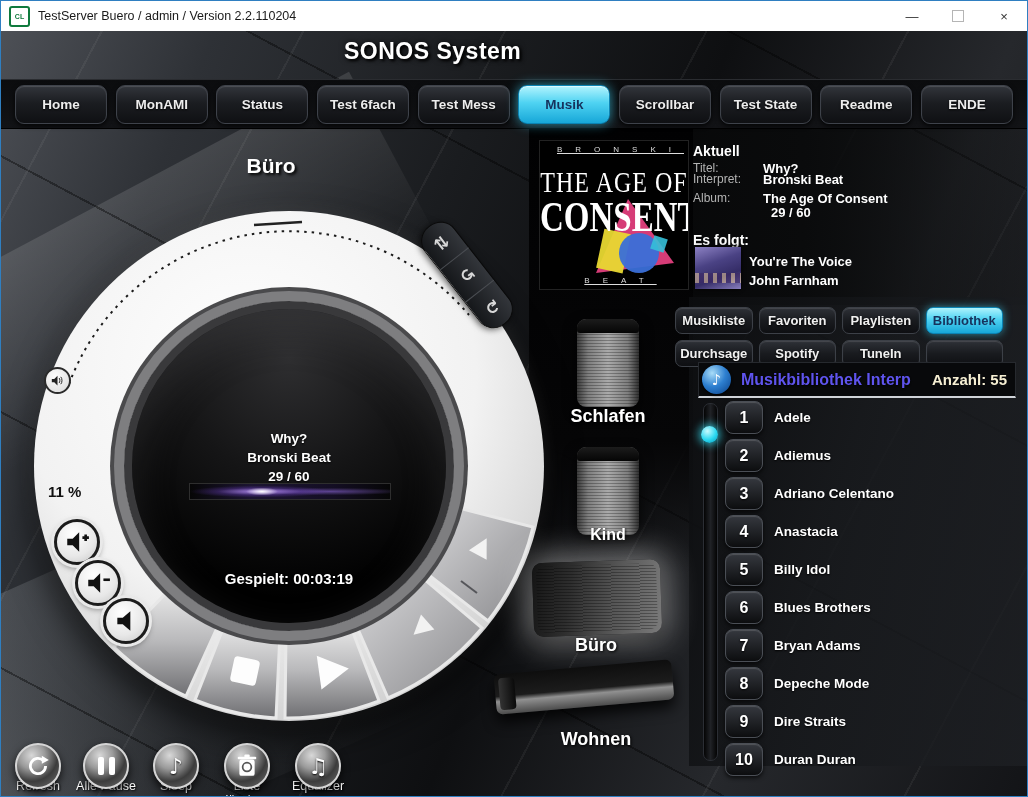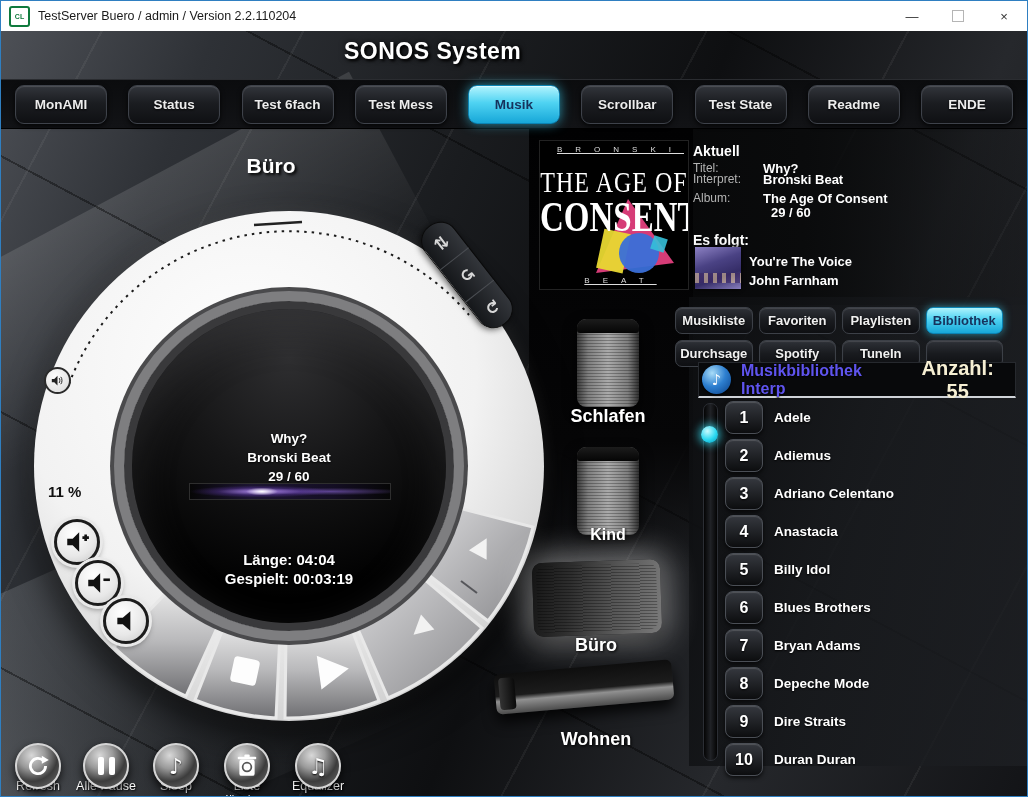--- a/index.html
+++ b/index.html
@@ -129,21 +129,21 @@
       text-shadow:0 1px 2px #000;box-shadow:inset 0 1px 1px rgba(255,255,255,.12);}
   .tab-btn.active{background:linear-gradient(180deg,#aef3fd 0%,#4fd3f2 45%,#17a7d8 100%);
       color:#16325c;border-color:#0b84b4;text-shadow:none;box-shadow:0 0 9px rgba(60,210,245,.6);}
   .lib-bar{position:absolute;left:697px;top:361px;width:318px;height:36px;background:#08090b;z-index:7;
       border:1px solid #26292e;border-bottom:2px solid #cfd3d8;display:flex;align-items:center;box-sizing:border-box;}
   .lib-ico{width:29px;height:29px;border-radius:50%;margin-left:3px;flex:none;
       background:radial-gradient(circle at 35% 28%,#a8dcf8,#2d7fd0 48%,#0a3f86 100%);
       display:flex;align-items:center;justify-content:center;color:#fff;
       font-family:"DejaVu Sans",sans-serif;font-size:15px;font-weight:bold;box-shadow:0 1px 3px #000;}
   .lib-title{margin-left:10px;font-size:16px;font-weight:bold;color:#5f54ee;text-shadow:0 1px 2px #000;}
-  .lib-count{margin-left:auto;margin-right:8px;font-size:20px;font-weight:bold;color:#f6efd3;text-align:center;}
+  .lib-count{margin-left:auto;margin-right:8px;font-size:15px;font-weight:bold;color:#f6efd3;}
   .scroll-groove{position:absolute;left:702px;top:402px;width:13px;height:356px;border-radius:7px;z-index:7;
       background:linear-gradient(90deg,#040404,#202226 50%,#040404);border:1px solid #2b2e34;cursor:pointer;}
   .scroll-thumb{position:absolute;left:-3px;top:22px;width:17px;height:17px;border-radius:50%;cursor:grab;
       background:radial-gradient(circle at 38% 30%,#c8fbff,#2ad8f0 55%,#0891b4);
       box-shadow:0 0 9px 2px rgba(53,224,245,.75);}
   .lib-list{position:absolute;left:724px;top:400px;width:300px;z-index:7;}
   .lib-row{display:flex;align-items:center;height:33px;margin-bottom:5px;cursor:pointer;}
   .num-tile{width:38px;height:33px;border-radius:8px;flex:none;display:flex;align-items:center;justify-content:center;
       background:linear-gradient(180deg,#35383e 0%,#0c0d0f 100%);border:1px solid #4a4e55;box-sizing:border-box;
       color:#fff;font-size:16px;font-weight:bold;text-shadow:0 1px 2px #000;
@@ -180,20 +180,21 @@
   <div class="bg">
     <div class="streak1"></div>
     <div class="streak2"></div>
   </div>
   <div class="dark-strip"></div>
   <div class="spk-strip"></div>
   <div class="right-panel"></div>
 
   <div class="sonos-title">SONOS System</div>
   <div class="navbar">
+    <div class="nav-btn">Home</div>
     <div class="nav-btn">MonAMI</div>
     <div class="nav-btn">Status</div>
     <div class="nav-btn">Test 6fach</div>
     <div class="nav-btn">Test Mess</div>
     <div class="nav-btn active">Musik</div>
     <div class="nav-btn">Scrollbar</div>
     <div class="nav-btn">Test State</div>
     <div class="nav-btn">Readme</div>
     <div class="nav-btn">ENDE</div>
   </div>
@@ -239,21 +240,20 @@
       <svg width="13" height="13" viewBox="0 0 16 16">
         <path d="M1 6v4h3l4 4V2L4 6H1z" fill="#222"></path>
         <path d="M10 5c1.2 1 1.2 5 0 6 M12 3.5c2 1.8 2 7.2 0 9" stroke="#222" stroke-width="1.2" fill="none"></path>
       </svg>
     </div>
 
     <div class="dial-text" style="top:220px">Why?</div>
     <div class="dial-text" style="top:239px">Bronski Beat</div>
     <div class="dial-text" style="top:258px">29 / 60</div>
     <div class="pbar"></div>
-    <div class="dial-text" style="top:340px;font-size:15px">Länge: 04:04</div>
     <div class="dial-text" style="top:359px;font-size:15px">Gespielt: 00:03:19</div>
     <div class="vol-pct">11 %</div>
 
     <div class="vol-btn" style="left:20px;top:308px">
       <svg width="26" height="26" viewBox="0 0 24 24">
         <path d="M3 9v6h5l6 6V3L8 9H3z" fill="#111"></path>
         <path d="M17 8h6 M20 5v6" stroke="#111" stroke-width="2.4"></path>
       </svg>
     </div>
     <div class="vol-btn" style="left:41px;top:349px">

